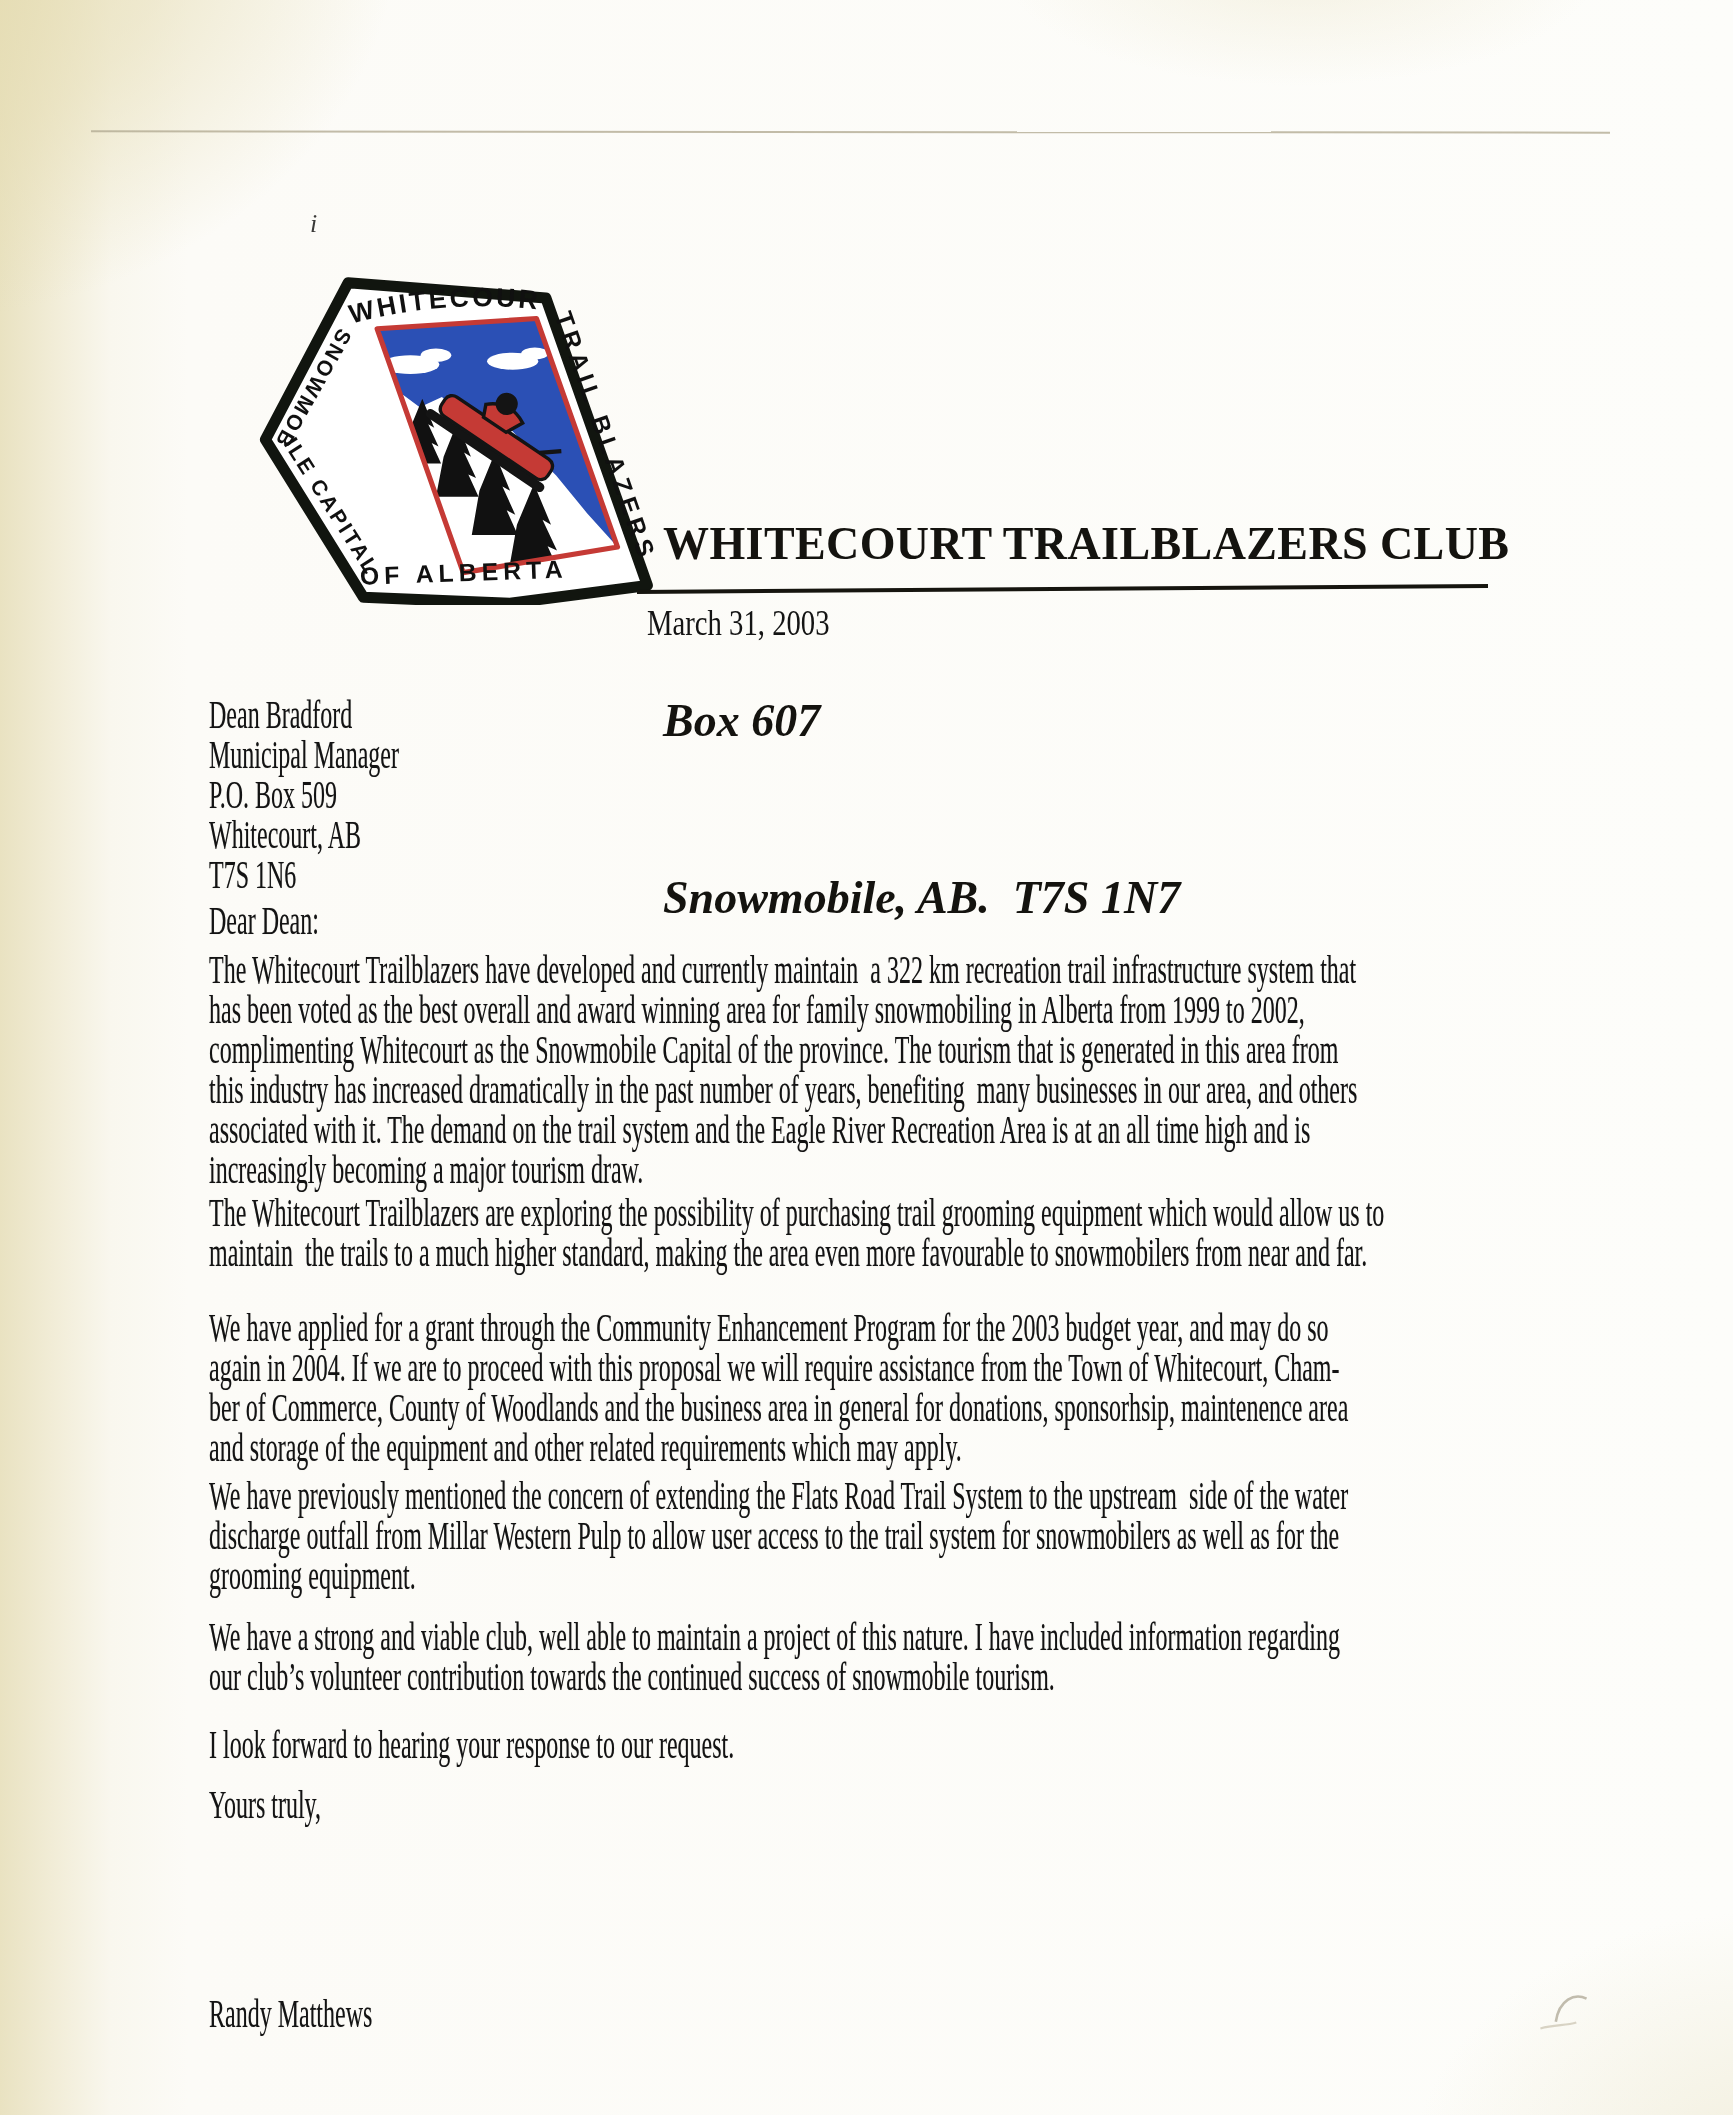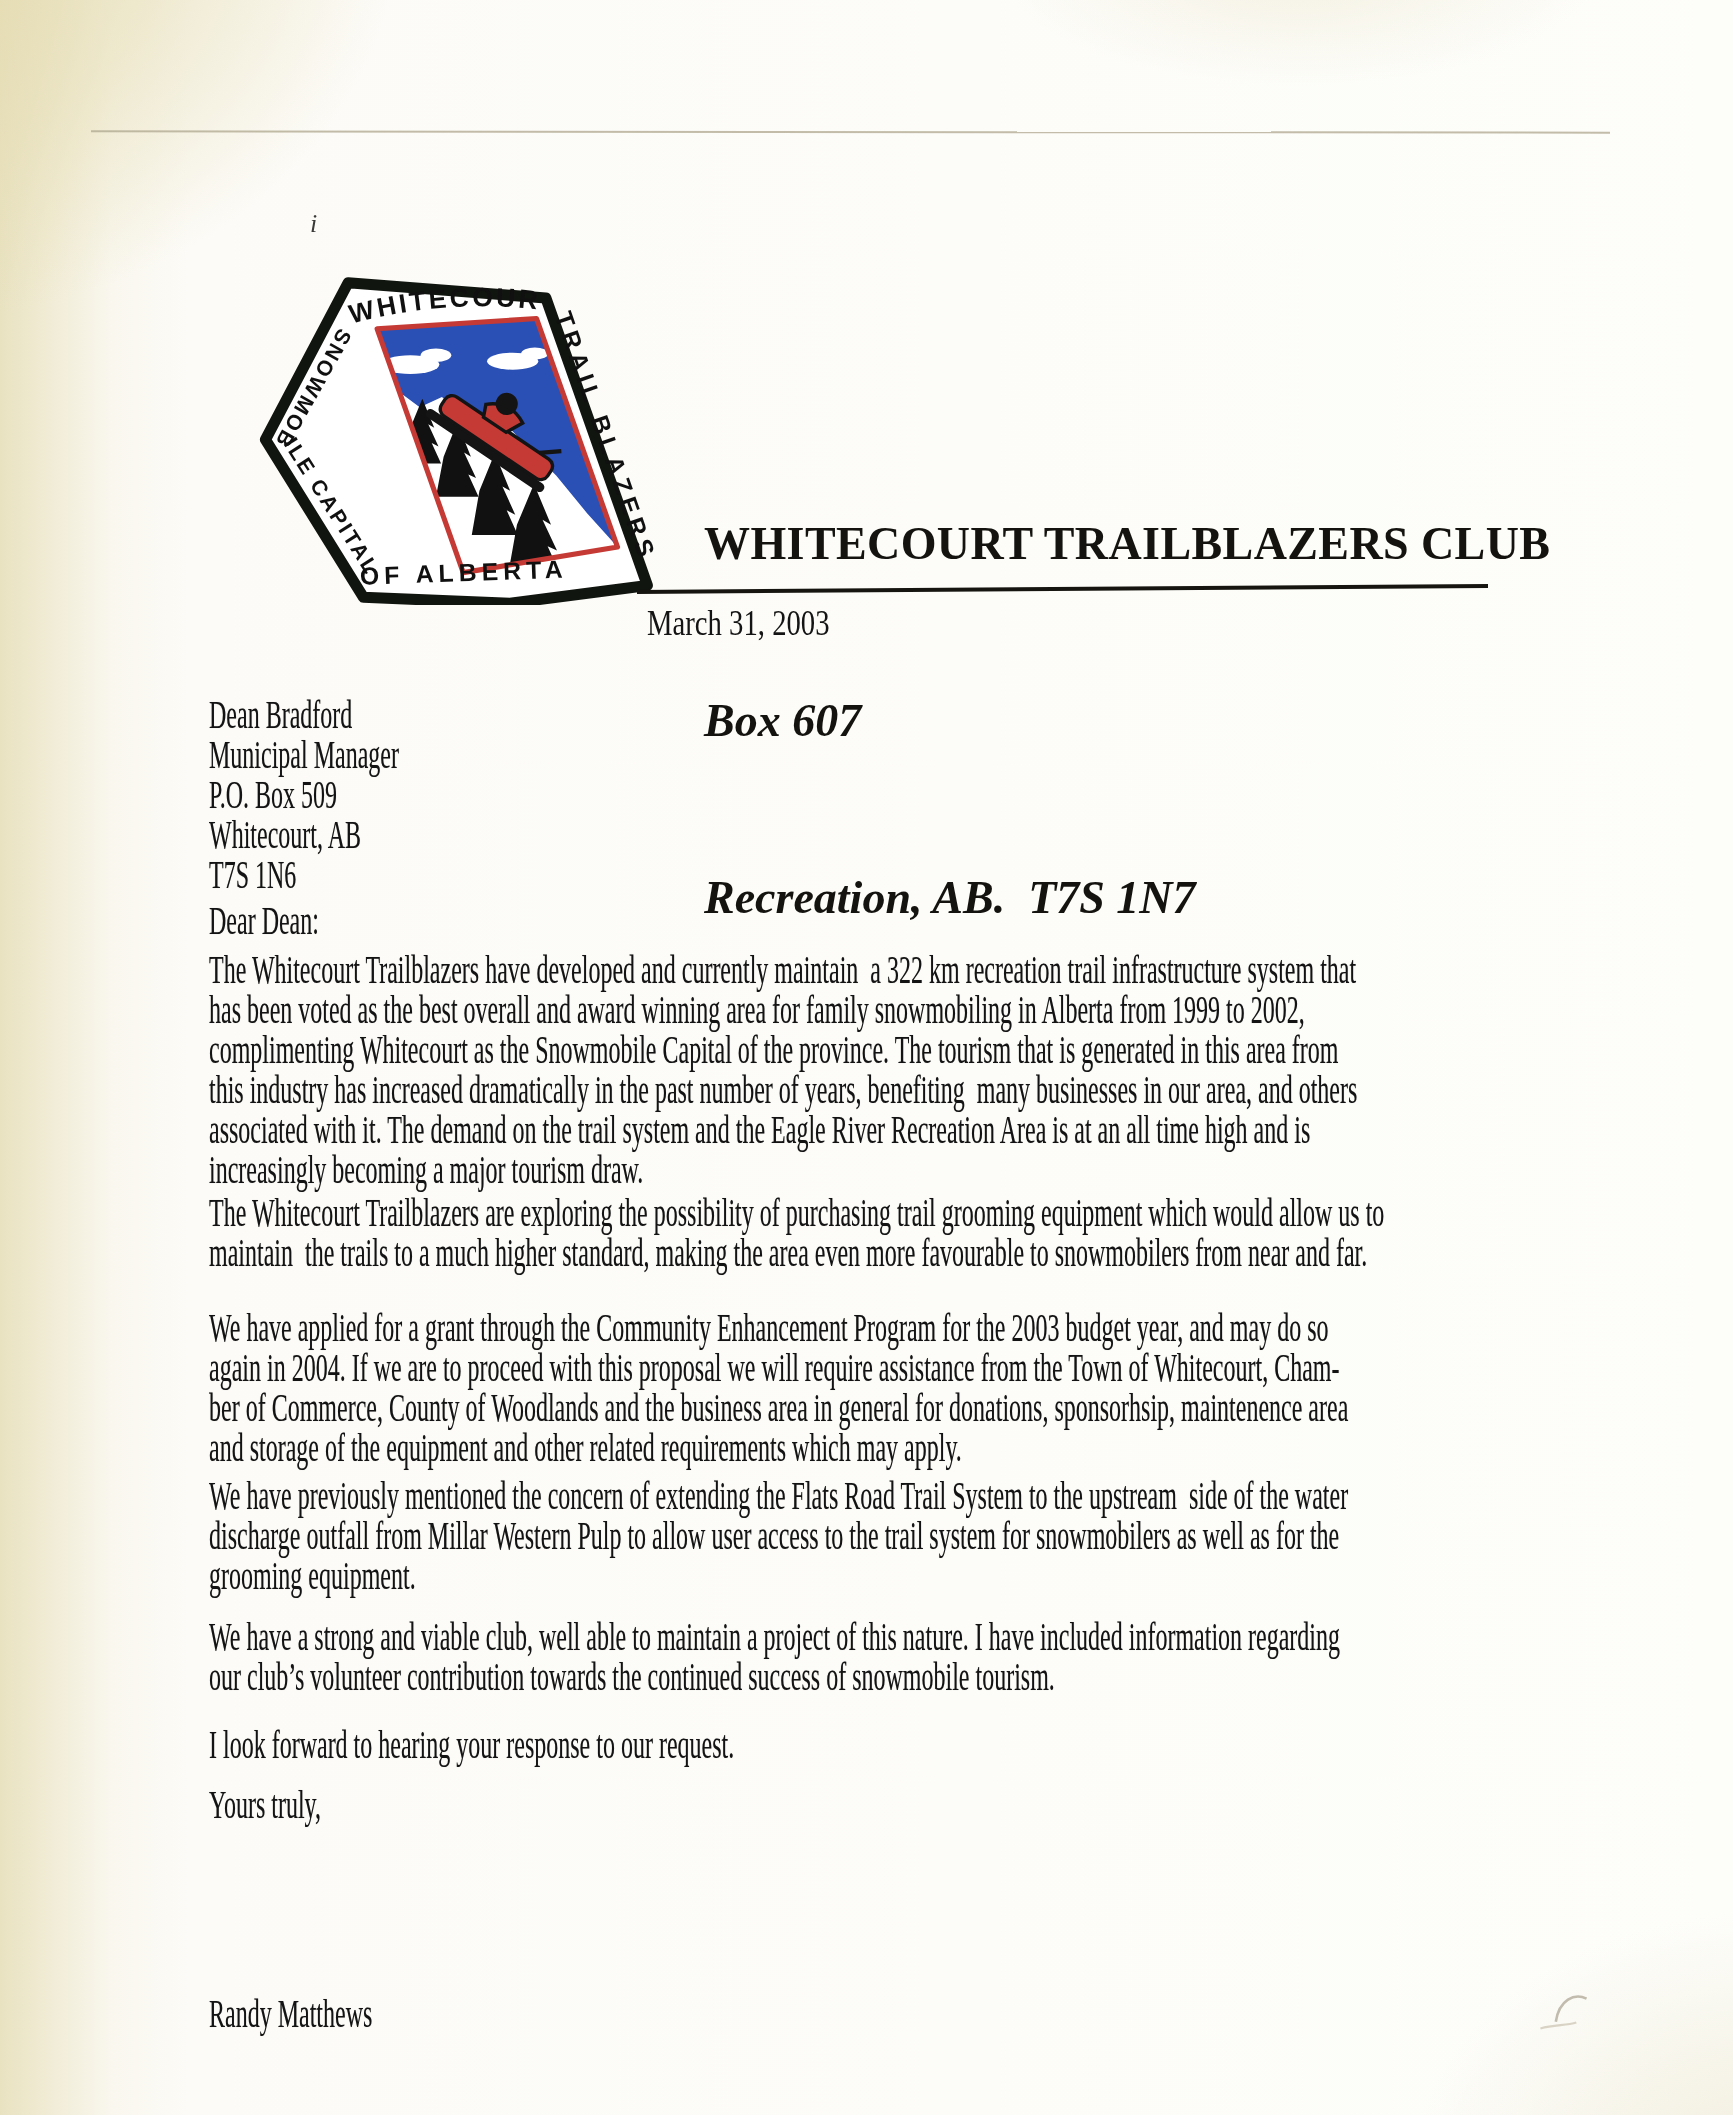--- a/index.html
+++ b/index.html
@@ -18,21 +18,21 @@
   .top-line{
     position:absolute;left:91px;top:131px;width:1519px;height:1.7px;
     background:#b3ab93;opacity:.8;transform:rotate(.05deg);
   }
   .stray-mark{
     position:absolute;left:310px;top:209px;
     font-style:italic;font-size:26px;color:#3a3a38;
   }
   .logo{position:absolute;left:251px;top:264px;}
   .letterhead{
-    position:absolute;left:704px;top:396px;
+    position:absolute;left:663px;top:396px;
     font-weight:bold;line-height:59px;color:#14130f;
     white-space:pre;
   }
   .letterhead .org{font-size:46px;letter-spacing:0.4px;}
   .letterhead .adr{font-size:46px;font-style:italic;}
   .rule{
     position:absolute;left:637px;top:587px;width:851px;height:4.3px;
     background:#16150f;transform:rotate(-.4deg);
   }
   .date{
@@ -120,21 +120,21 @@
       <text font-size="25" letter-spacing="3">
         <textPath href="#tp-left">SNOWMOBILE CAPITAL</textPath>
       </text>
       <text x="248" y="372" text-anchor="middle" font-size="29" letter-spacing="6" transform="rotate(-2 248 372)">OF ALBERTA</text>
     </g>
   </svg>
 
   <div class="letterhead">
     <div class="org">WHITECOURT TRAILBLAZERS CLUB</div>
     <div class="adr">Box 607</div>
-    <div class="adr">Recreation, AB.  T7S 1N7</div>
+    <div class="adr">Snowmobile, AB.  T7S 1N7</div>
   </div>
 
   <div class="rule"></div>
 
   <div class="date">March 31, 2003</div>
 
   <div class="txt recipient">Dean Bradford
 Municipal Manager
 P.O. Box 509
 Whitecourt, AB

